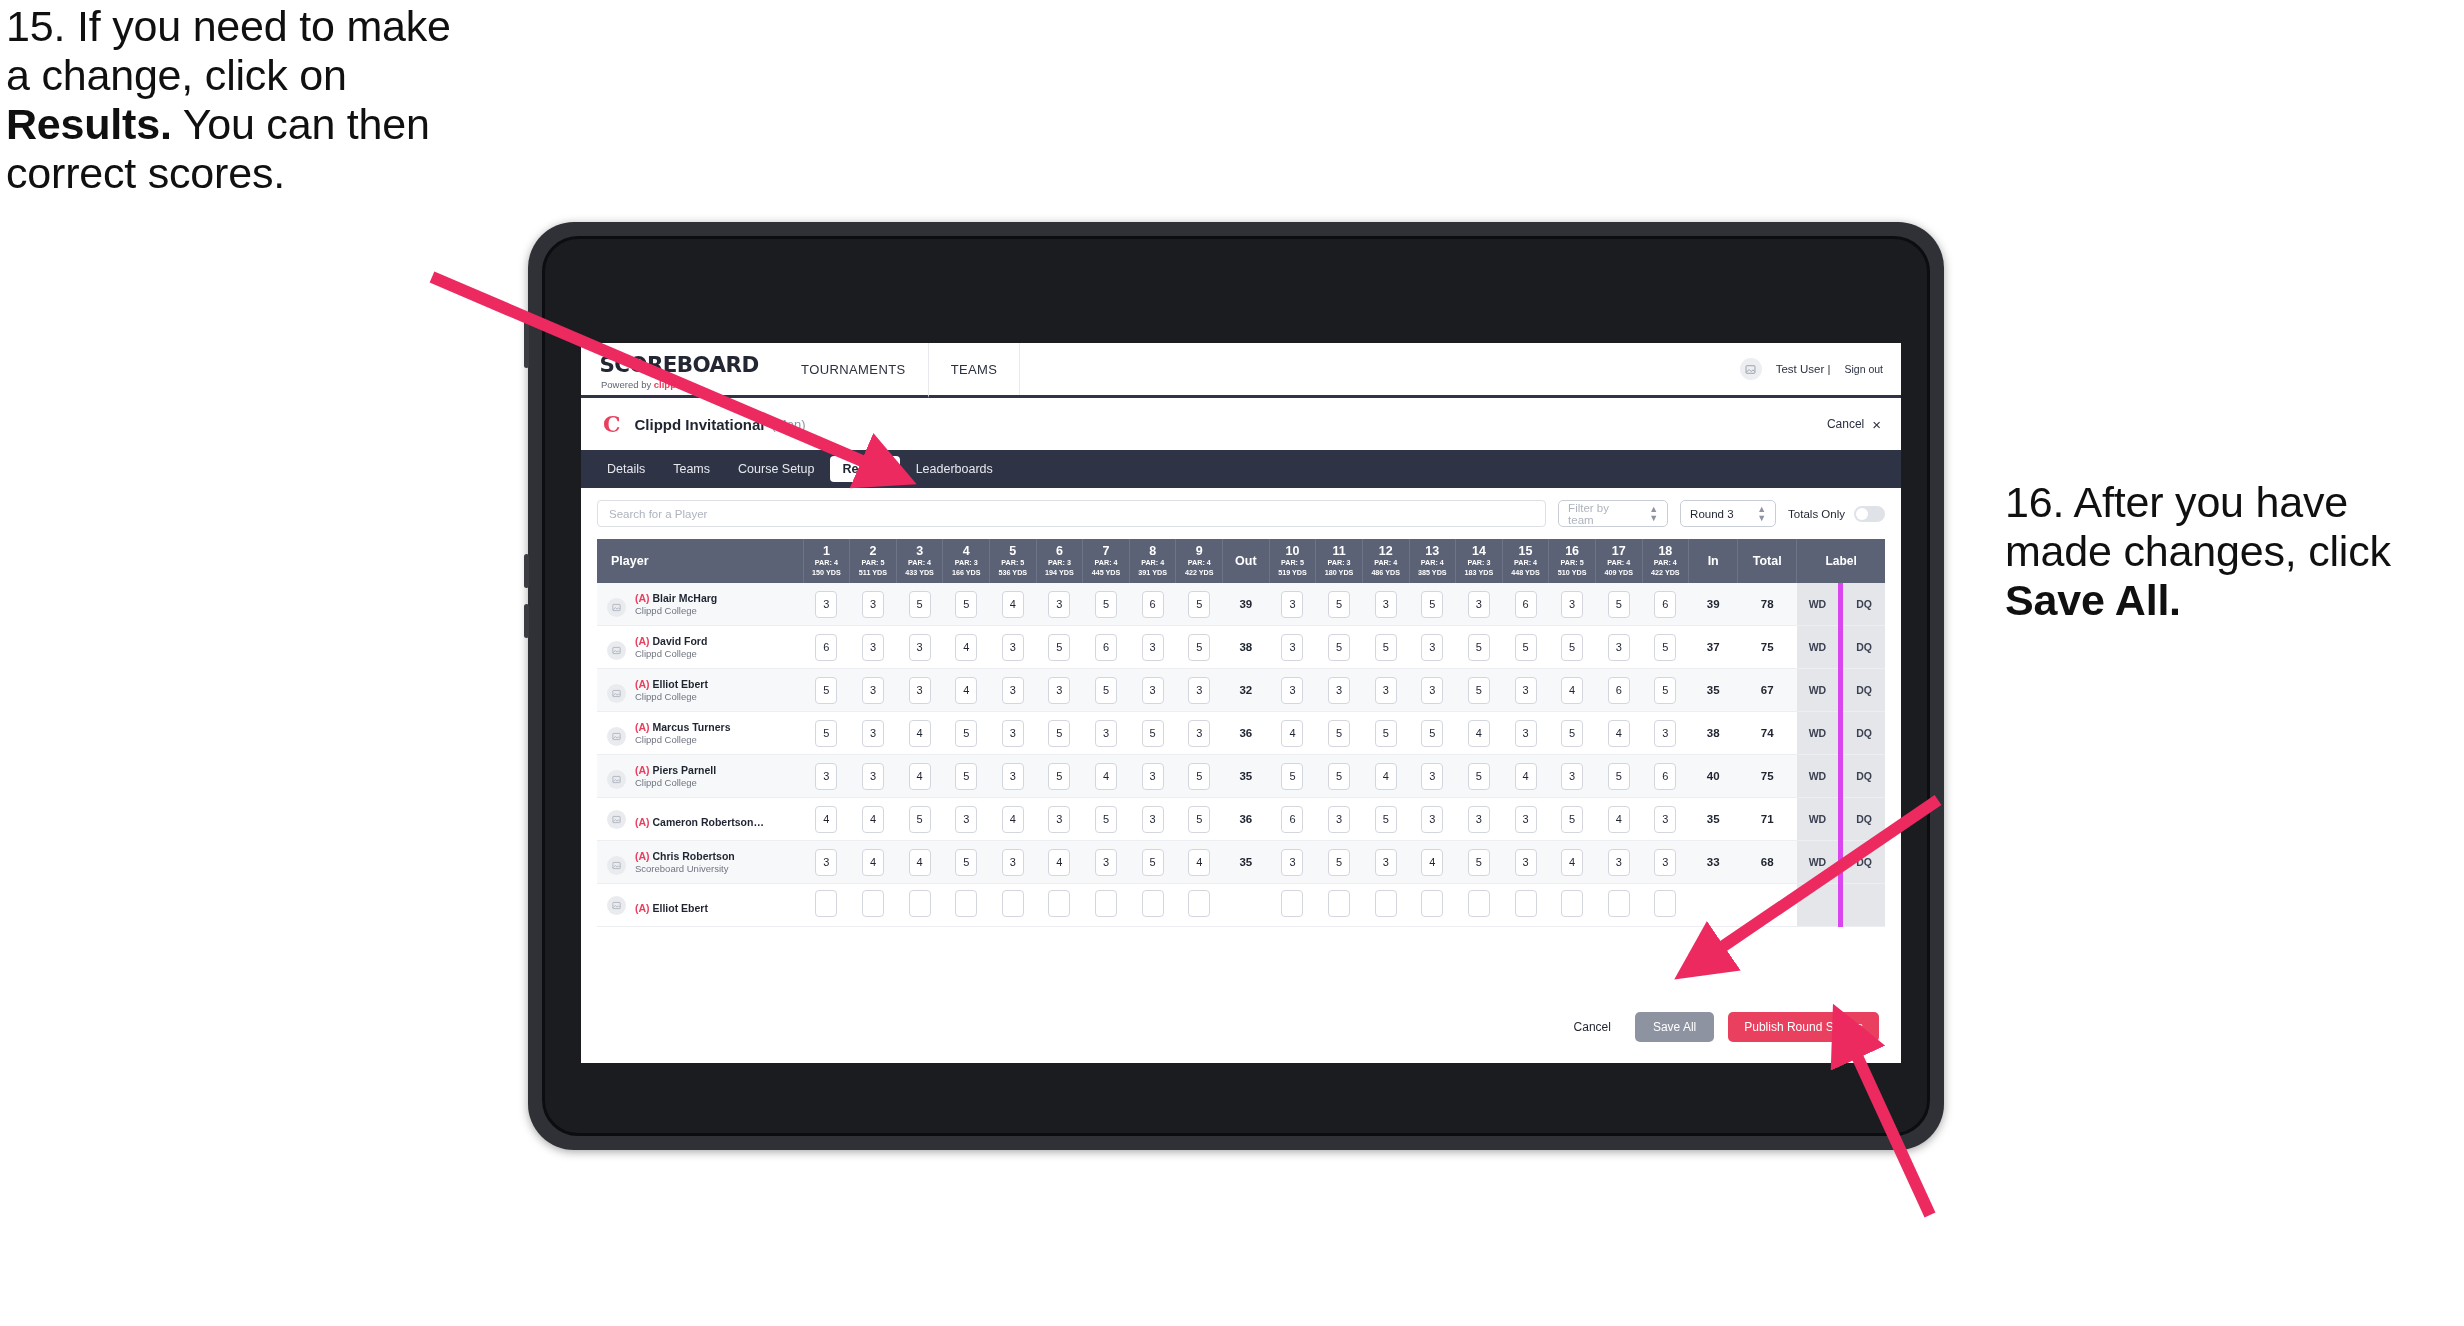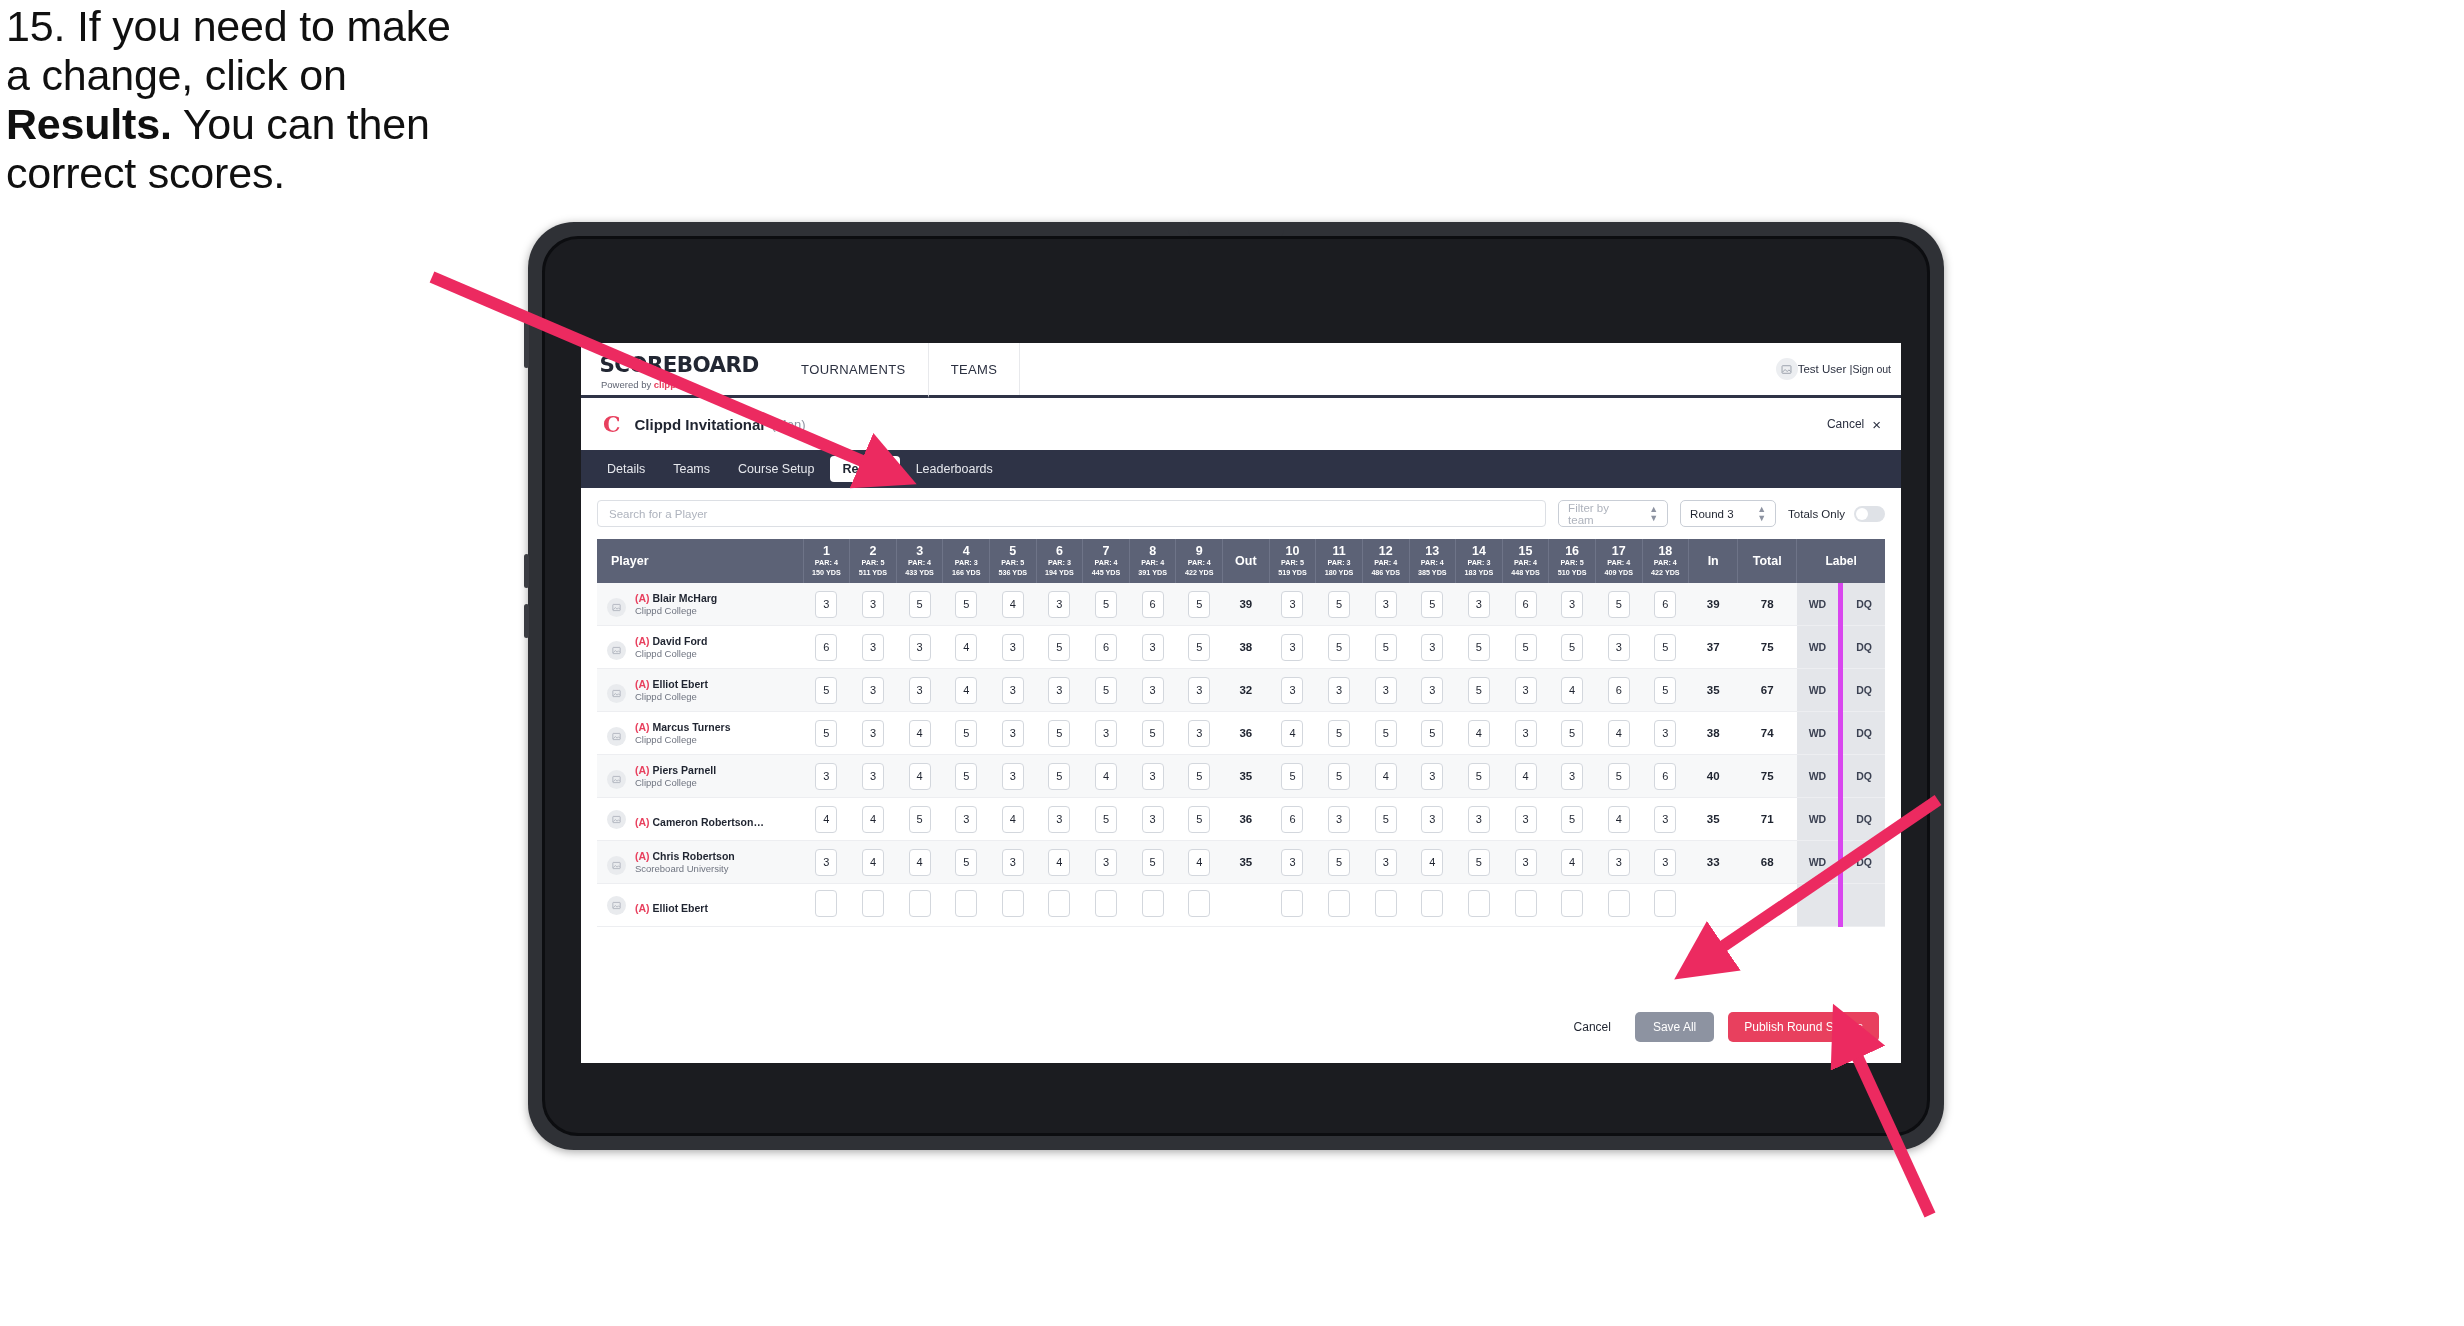--- a/index.html
+++ b/index.html
@@ -74,21 +74,21 @@
   }
   #brand .sub { font-size: 9.5px; color: #5f6472; margin-top: 3px; }
   #brand .sub .pink { color: #e8405e; font-weight: 700; }
   .nav-tab {
     display: flex; align-items: center; padding: 0 22px;
     font-size: 13px; color: #2b3040; letter-spacing: .4px;
     border-right: 1px solid #e8e9ec; cursor: pointer;
   }
   .nav-tab:first-of-type { border-left: 1px solid #e8e9ec; }
   .nav-tab.active { border-bottom: 3px solid #2e3346; margin-bottom: -3px; }
-  #nav-right { margin-left: auto; display: flex; align-items: center; gap: 0; padding-right: 10px; }
+  #nav-right { margin-left: auto; display: flex; align-items: center; gap: 14px; padding-right: 18px; }
   .avatar-circle {
     width: 22px; height: 22px; border-radius: 50%; background: #eceef1;
     display: flex; align-items: center; justify-content: center;
   }
   .avatar-circle svg { width: 11px; height: 11px; }
   #user-name { font-size: 11.5px; color: #2b3040; }
   #sign-out  { font-size: 10.5px; color: #2b3040; cursor: pointer; }
 
   
   #titlerow {
@@ -198,20 +198,23 @@
     font-family: "Liberation Sans", sans-serif;
   }
 </style>
 </head>
 <body>
 
 <div id="stage">
 
   <div class="annot" id="annot-15">
     <span>15. If you need to make a change, click on </span><b>Results.</b><span> You can then correct scores.</span>
+  </div>
+  <div class="annot" id="annot-16">
+    <span>16. After you have made changes, click </span><b>Save All.</b>
   </div>
 
   <div id="tablet">
     <div id="notch"></div>
     <div id="cam-dot"></div>
     <div class="tab-btn" id="btn-pow"></div>
     <div class="tab-btn" id="btn-v1"></div>
     <div class="tab-btn" id="btn-v2"></div>
 
     <div id="tablet-inner">

